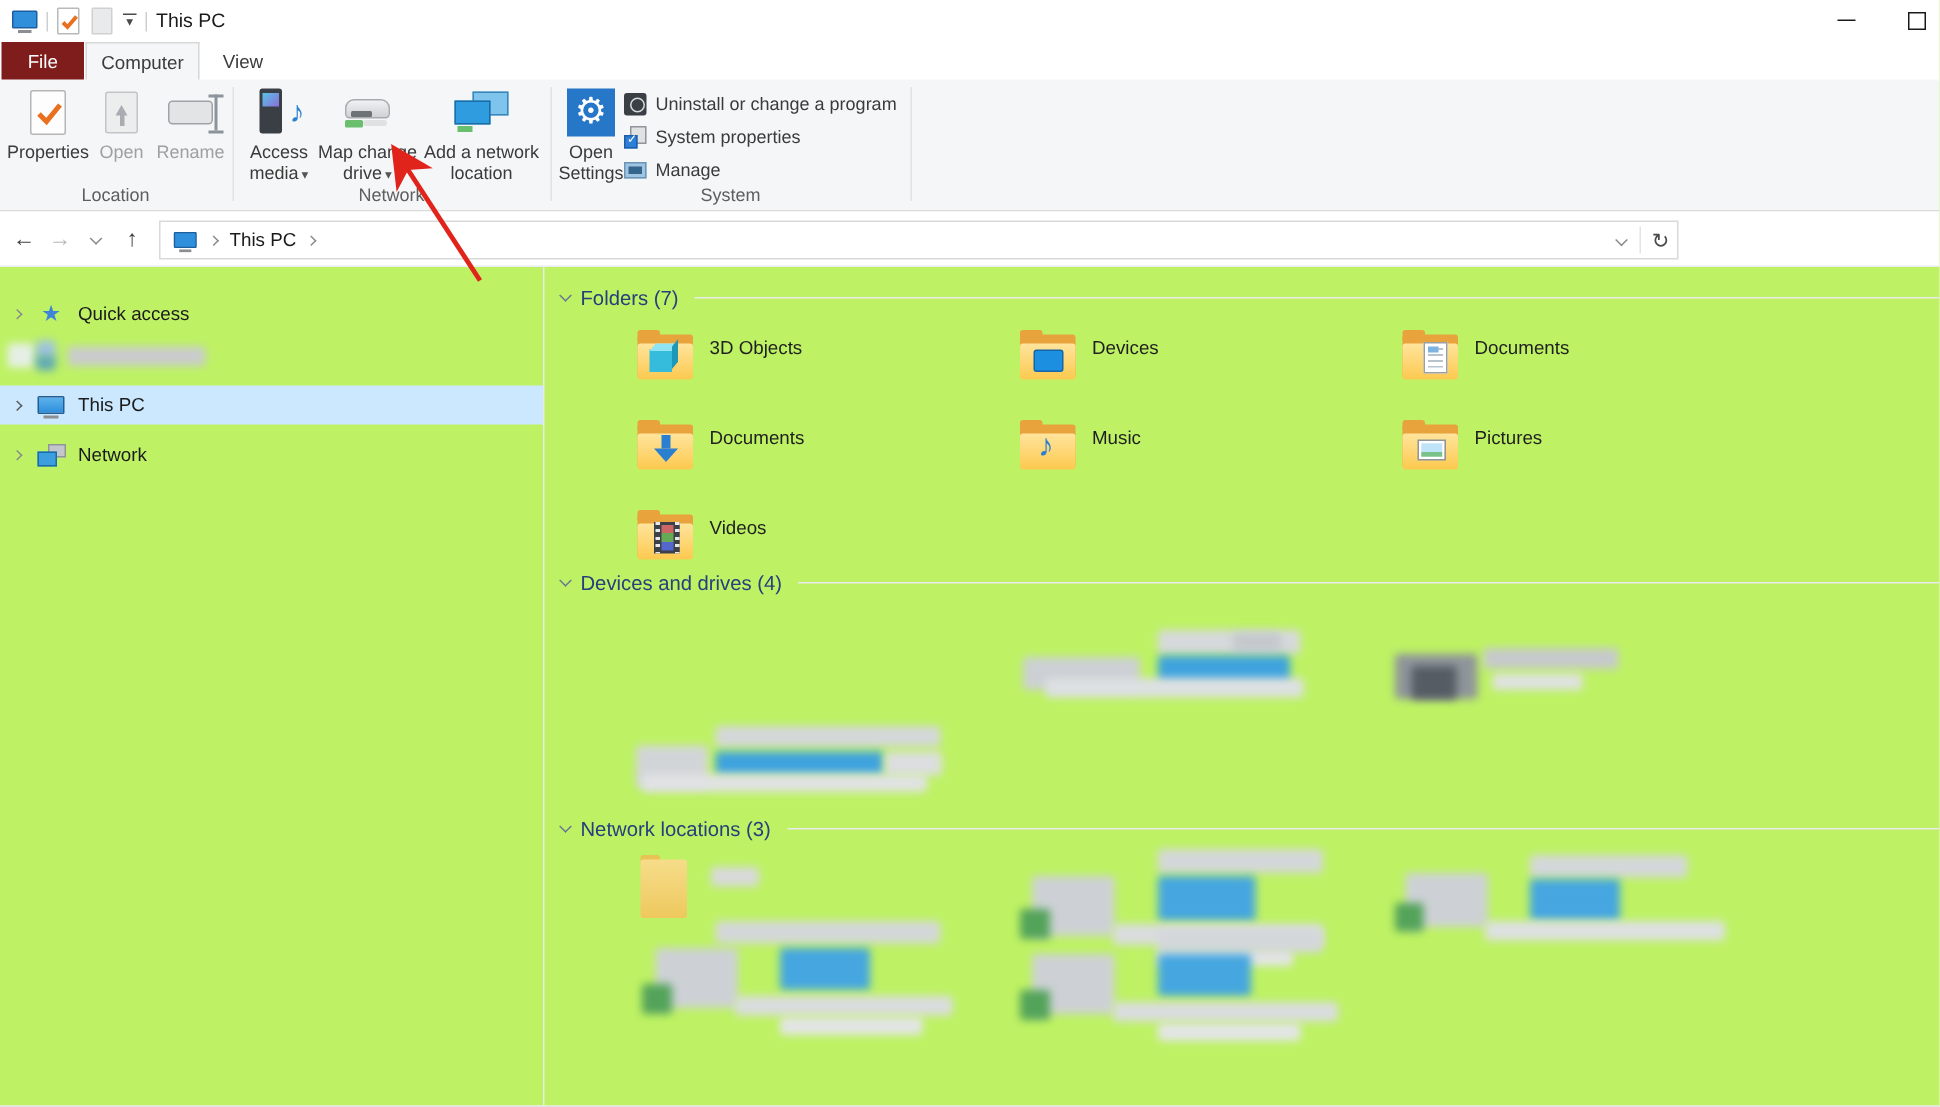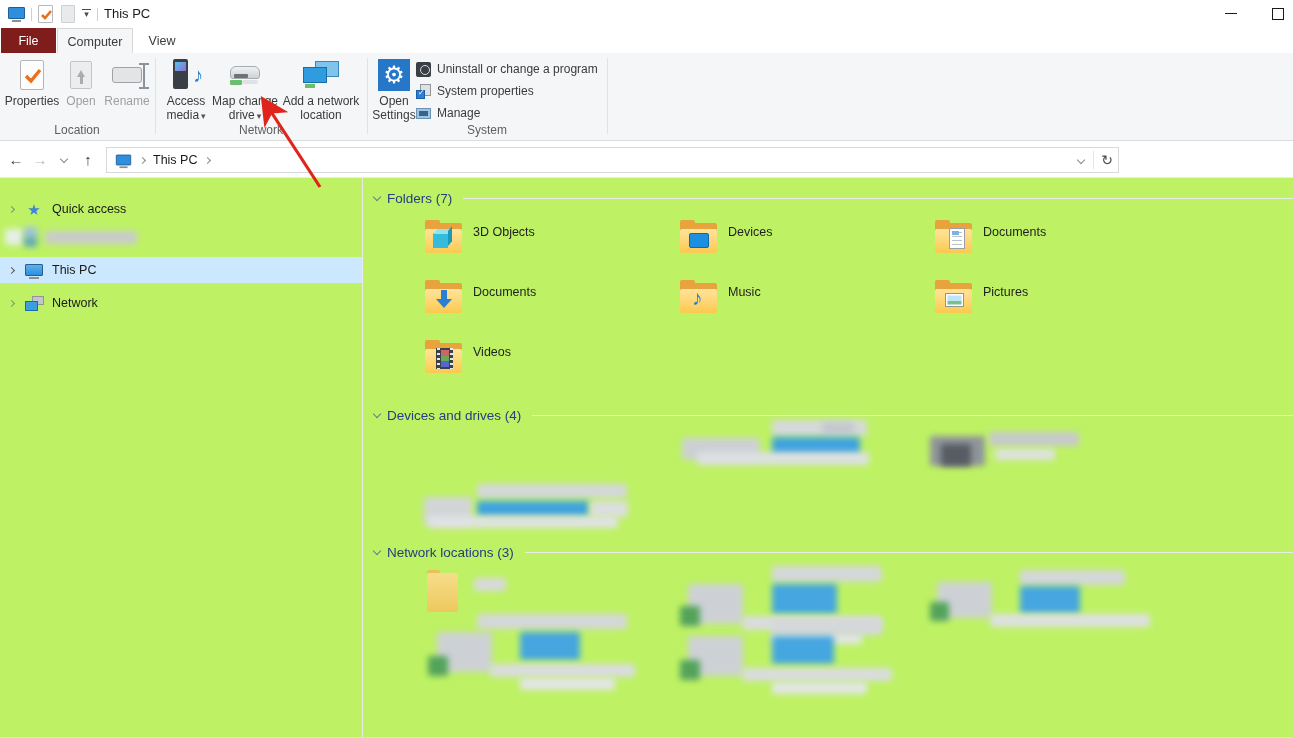--- a/index.html
+++ b/index.html
@@ -411,21 +411,21 @@
           <div class="back"></div>
           <div class="tab2"></div>
           <div class="front"></div>
           <div class="ov ov-film">
             <div class="mid"></div>
           </div>
         </div>
       <div class="tile-label">Videos</div>
     </div>
 
-    <div class="sec-head" style="top:229px;text-align:center;">
+    <div class="sec-head" style="top:202px;text-align:center;">
       <span class="sec-chev"></span>
       <span class="sec-title">Devices and drives (4)</span>
       <span class="sec-line"></span>
     </div>
 
 
     <div class="redact" style="left:309px;top:242px;width:218px;height:52px;">
       <i style="left:100px;top:0;width:95px;height:16px;background:#d6d9dc;"></i>
       <i style="left:150px;top:2px;width:32px;height:12px;background:#c4c8cc;"></i>
       <i style="left:100px;top:17px;width:88px;height:20px;background:#3fa3de;"></i>

